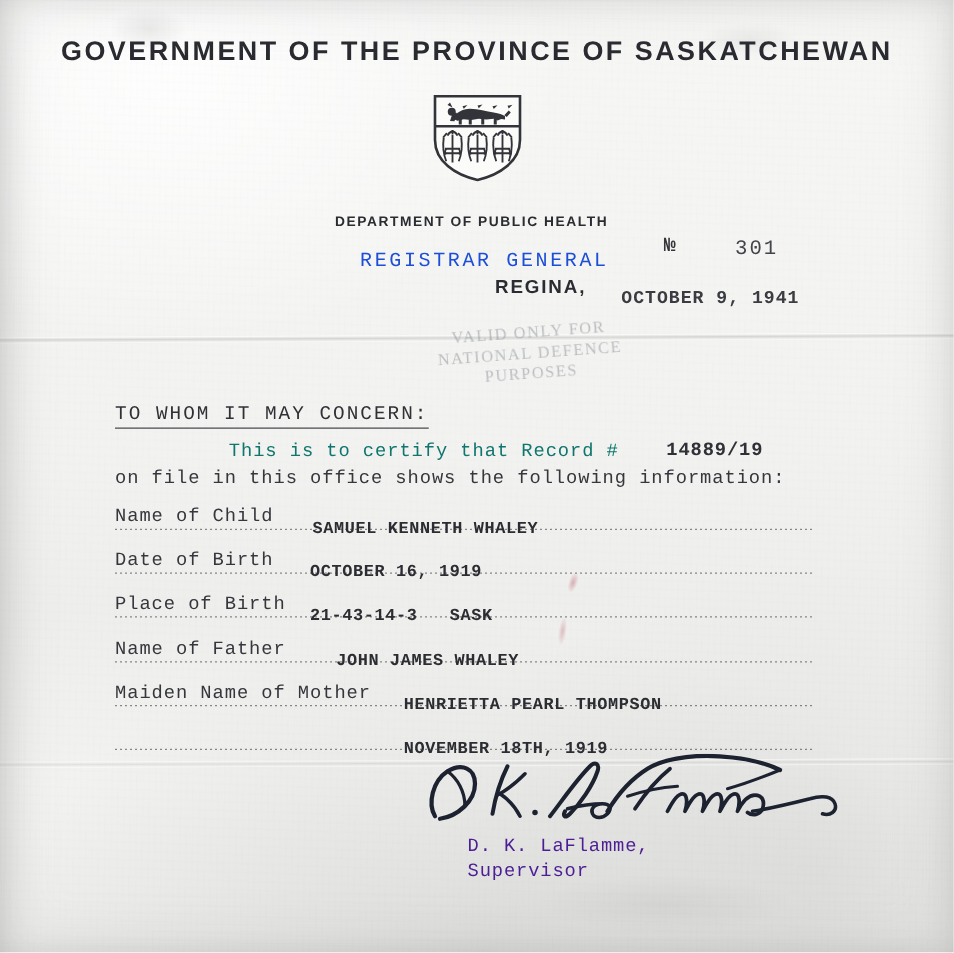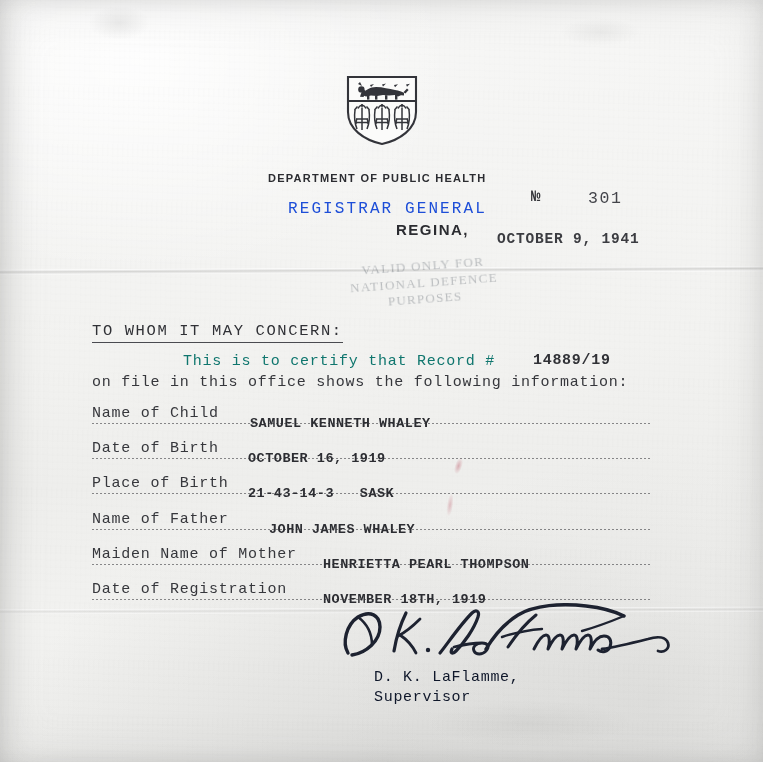--- a/index.html
+++ b/index.html
@@ -257,21 +257,21 @@
     left: 336px;
     width: 350px;
     height: 70px;
   }
   .sig-name {
     position: absolute;
     top: 668px;
     left: 374px;
     font-size: 15px;
     letter-spacing: 0.7px;
-    color: #0f172a;
+    color: #4c1d95;
     line-height: 1.35;
   }
 
   .pen-mark {
     position: absolute;
     pointer-events: none;
   }
 </style>
 </head>
 <body>
@@ -284,20 +284,21 @@
   <div class="crease crease-1"></div>
   <div class="crease crease-2"></div>
 
   <div class="smudge" style="top:6px;left:88px;width:62px;height:34px;background:radial-gradient(ellipse at center, rgba(150,150,150,0.16) 0%, rgba(150,150,150,0) 70%);"></div>
   <div class="smudge" style="top:18px;left:560px;width:80px;height:28px;background:radial-gradient(ellipse at center, rgba(155,155,155,0.13) 0%, rgba(155,155,155,0) 70%);"></div>
   <div class="smudge" style="top:700px;left:430px;width:200px;height:46px;background:radial-gradient(ellipse at center, rgba(165,165,163,0.16) 0%, rgba(165,165,163,0) 72%);"></div>
 
   <div class="pen-mark" style="top:458px;left:455px;width:7px;height:16px;background:radial-gradient(ellipse at center, rgba(190,95,110,0.45) 0%, rgba(190,95,110,0) 75%);transform:rotate(18deg);"></div>
   <div class="pen-mark" style="top:494px;left:447px;width:6px;height:22px;background:radial-gradient(ellipse at center, rgba(190,95,110,0.35) 0%, rgba(190,95,110,0) 75%);transform:rotate(8deg);"></div>
 
+  <div class="title printed">GOVERNMENT OF THE PROVINCE OF SASKATCHEWAN</div>
 
   <div class="arms">
     <svg viewBox="0 0 84 72" width="84" height="72" aria-hidden="true">
       <defs>
         <clipPath id="shieldClip">
           <path d="M8 3 H76 V38 C76 55 60 66 42 70 C24 66 8 55 8 38 Z"></path>
         </clipPath>
       </defs>
       <path d="M8 3 H76 V38 C76 55 60 66 42 70 C24 66 8 55 8 38 Z" fill="#fbfbfa" stroke="#33343a" stroke-width="2.1"></path>
 
@@ -390,21 +391,20 @@
     <span class="field-value typed-caps" style="left:177px;font-variant:small-caps;text-transform:uppercase;">John James Whaley</span>
   </div>
 
   <div class="field" style="top:546px;">
     <span class="field-label typed">Maiden Name of Mother</span>
     <span class="field-leader"></span>
     <span class="field-value typed-caps" style="left:231px;font-variant:small-caps;text-transform:uppercase;">Henrietta Pearl Thompson</span>
   </div>
 
   <div class="field" style="top:581px;">
-    <span class="field-label typed">Date of Registration</span>
     <span class="field-leader"></span>
     <span class="field-value typed-caps" style="left:231px;font-variant:small-caps;text-transform:uppercase;">November 18th, 1919</span>
   </div>
 
   <div class="signature">
     <svg viewBox="0 0 350 70" width="350" height="70" aria-hidden="true">
       <g fill="none" stroke="#1d2230" stroke-linecap="round" stroke-linejoin="round">
 
         <path d="M12 50 C6 40 10 22 22 14 C34 7 44 12 44 24 C44 38 30 50 16 52" stroke-width="3.4"></path>
         <path d="M22 14 C30 20 36 30 36 42" stroke-width="2.6"></path>

